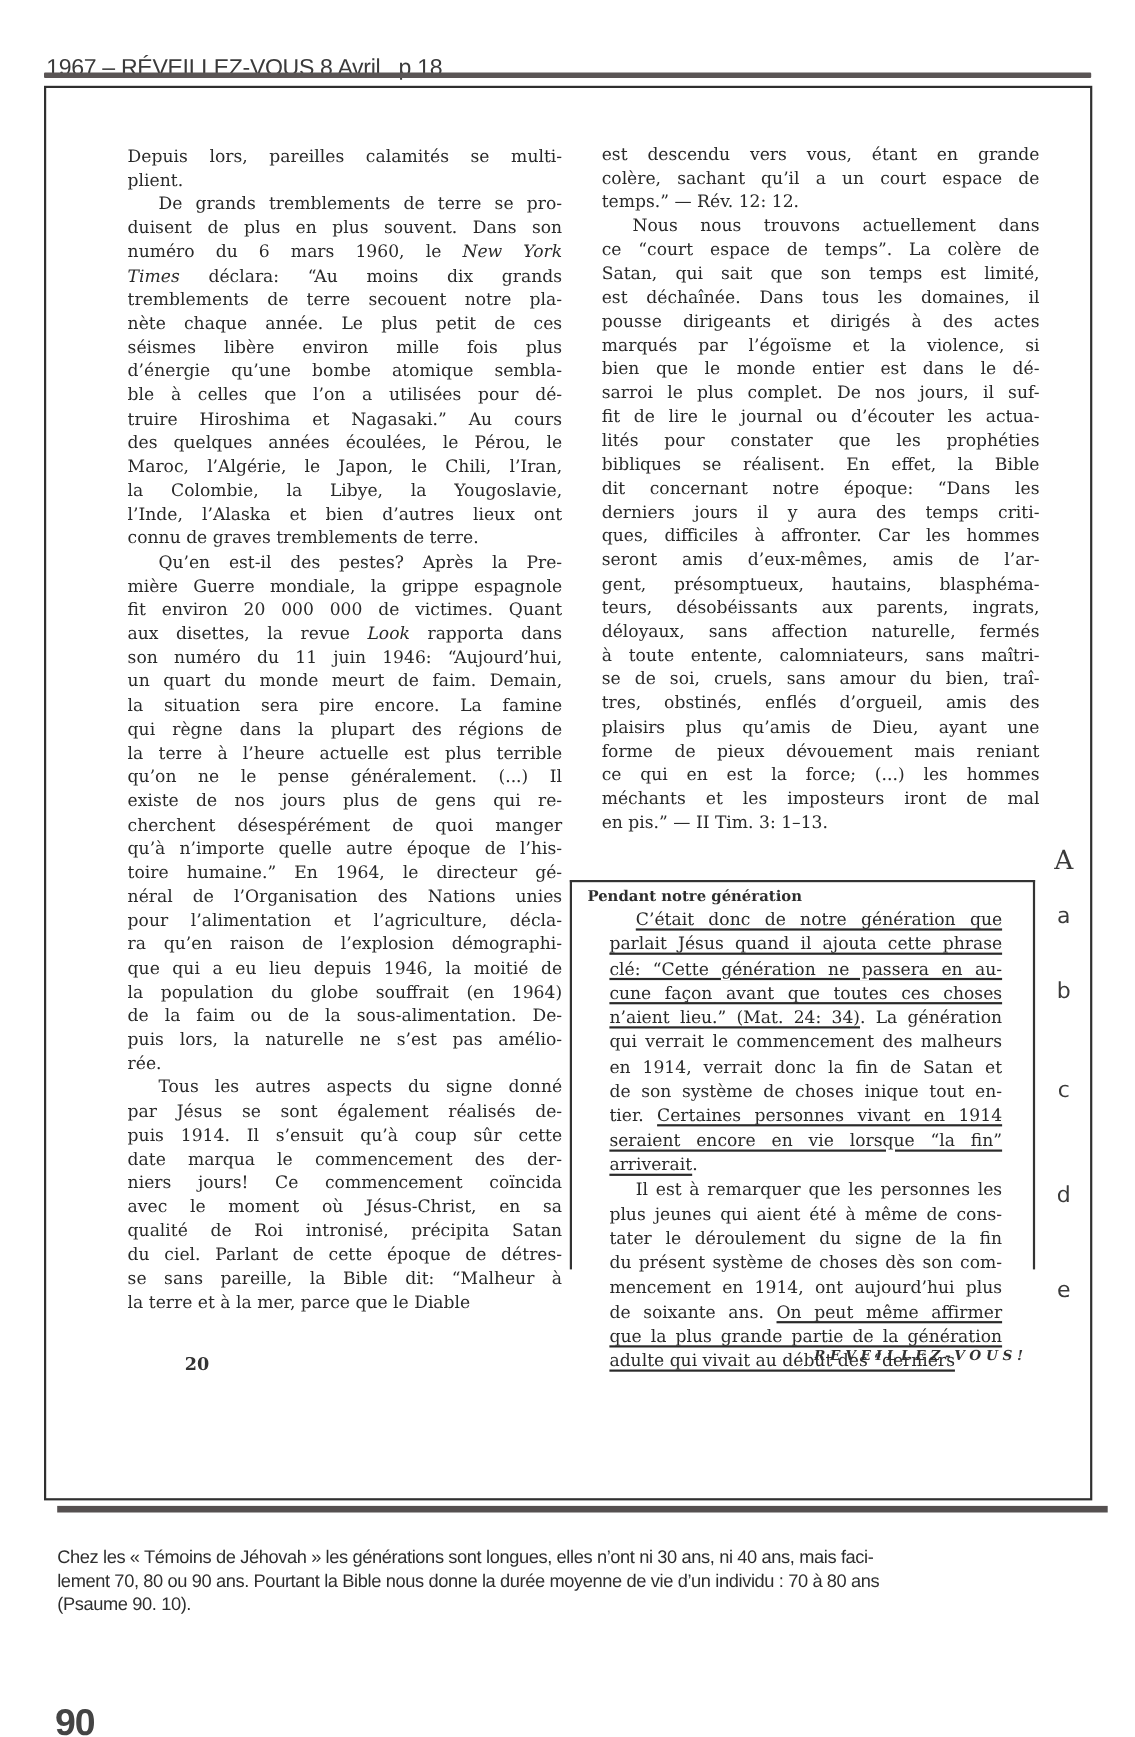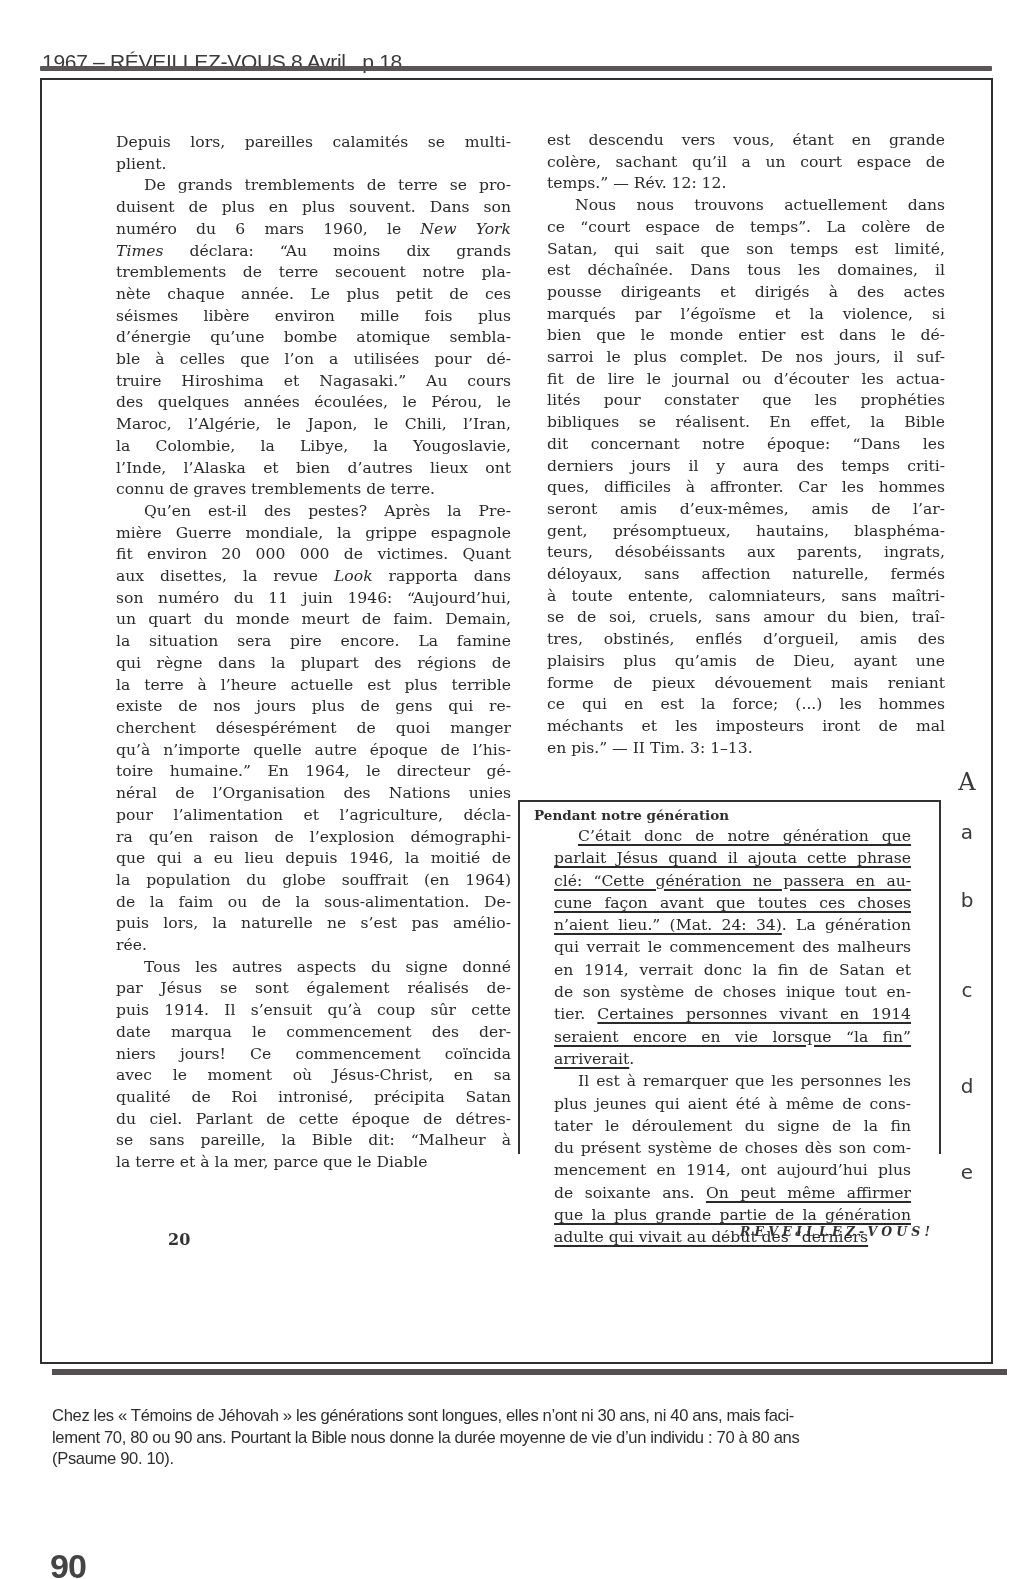--- a/index.html
+++ b/index.html
@@ -115,20 +115,21 @@
     <p>
       <span class="line" style="padding-left: 28px;">Qu’en est-il des pestes? Après la Pre-</span>
       <span class="line">mière Guerre mondiale, la grippe espagnole</span>
       <span class="line">fit environ 20 000 000 de victimes. Quant</span>
       <span class="line">aux disettes, la revue <i>Look</i> rapporta dans</span>
       <span class="line">son numéro du 11 juin 1946: “Aujourd’hui,</span>
       <span class="line">un quart du monde meurt de faim. Demain,</span>
       <span class="line">la situation sera pire encore. La famine</span>
       <span class="line">qui règne dans la plupart des régions de</span>
       <span class="line">la terre à l’heure actuelle est plus terrible</span>
+      <span class="line">qu’on ne le pense généralement. (...) Il</span>
       <span class="line">existe de nos jours plus de gens qui re-</span>
       <span class="line">cherchent désespérément de quoi manger</span>
       <span class="line">qu’à n’importe quelle autre époque de l’his-</span>
       <span class="line">toire humaine.” En 1964, le directeur gé-</span>
       <span class="line">néral de l’Organisation des Nations unies</span>
       <span class="line">pour l’alimentation et l’agriculture, décla-</span>
       <span class="line">ra qu’en raison de l’explosion démographi-</span>
       <span class="line">que qui a eu lieu depuis 1946, la moitié de</span>
       <span class="line">la population du globe souffrait (en 1964)</span>
       <span class="line">de la faim ou de la sous-alimentation. De-</span>

